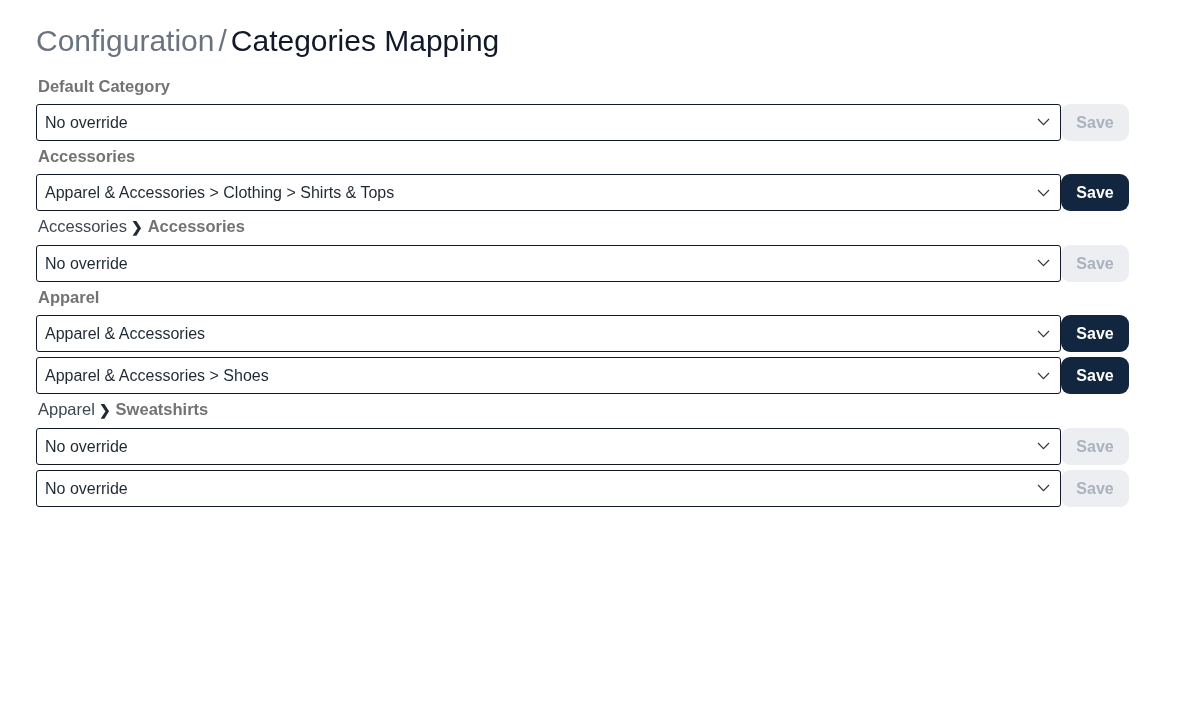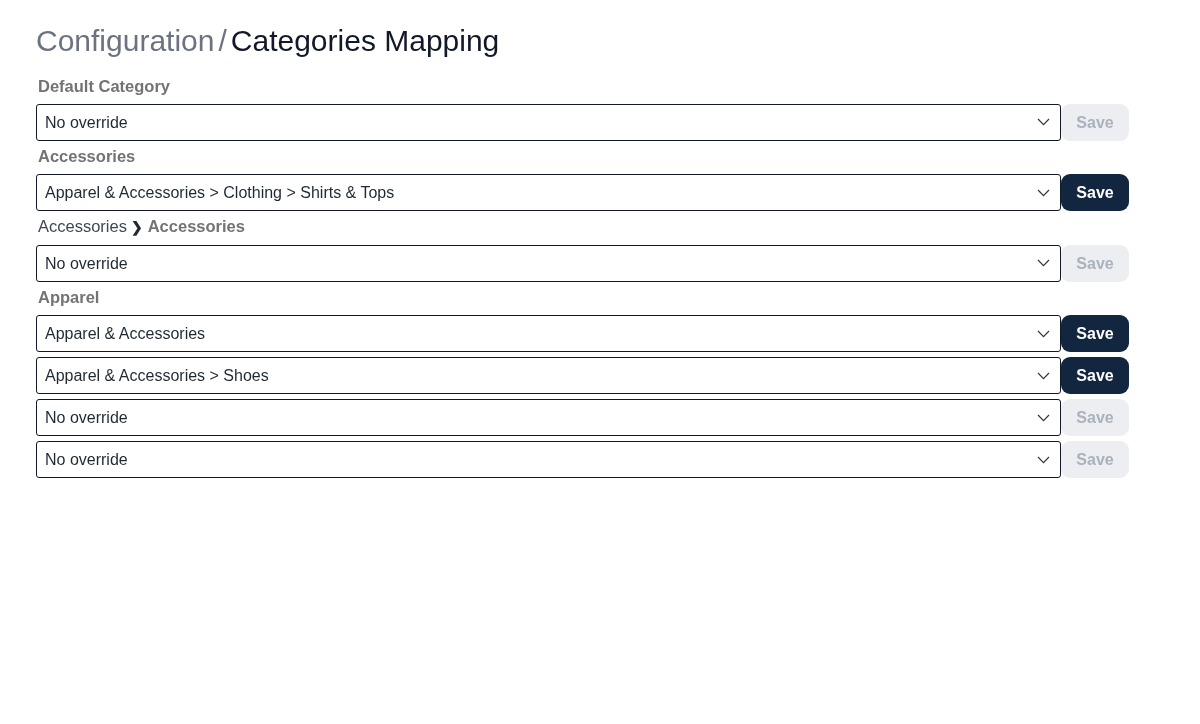--- a/index.html
+++ b/index.html
@@ -176,20 +176,23 @@
         <div class="select-box">Apparel &amp; Accessories &gt; Shoes</div>
         <svg class="select-arrow" width="13" height="8" viewBox="0 0 13 8">
           <path d="M1 1 L6.5 6.6 L12 1" fill="none" stroke="#30363d" stroke-width="1.2"></path>
         </svg>
       </div>
       <button class="save-btn enabled">Save</button>
     </div>
   </div>
 
   <div class="row">
+    <div class="row-label">
+      <span class="lbl-parent">Apparel</span><span class="lbl-chev">❯</span><span class="lbl-strong">Sweatshirts</span>
+    </div>
     <div class="row-controls">
       <div class="select-wrap">
         <div class="select-box">No override</div>
         <svg class="select-arrow" width="13" height="8" viewBox="0 0 13 8">
           <path d="M1 1 L6.5 6.6 L12 1" fill="none" stroke="#30363d" stroke-width="1.2"></path>
         </svg>
       </div>
       <button class="save-btn disabled">Save</button>
     </div>
   </div>

